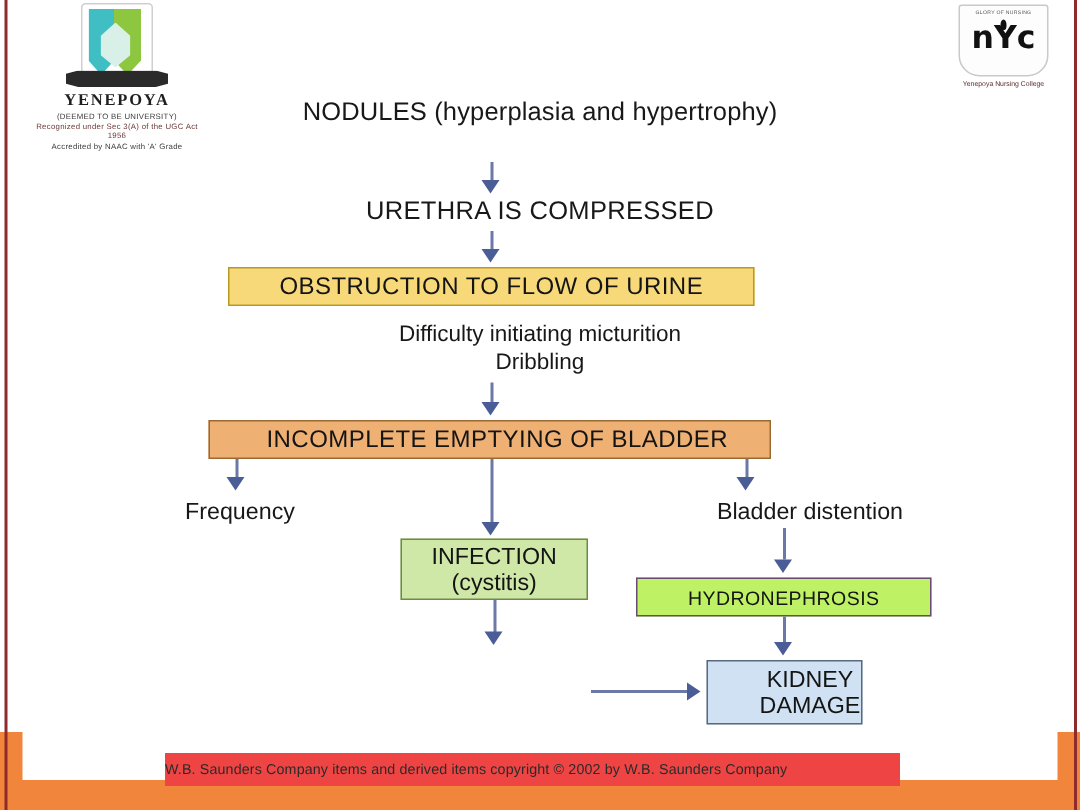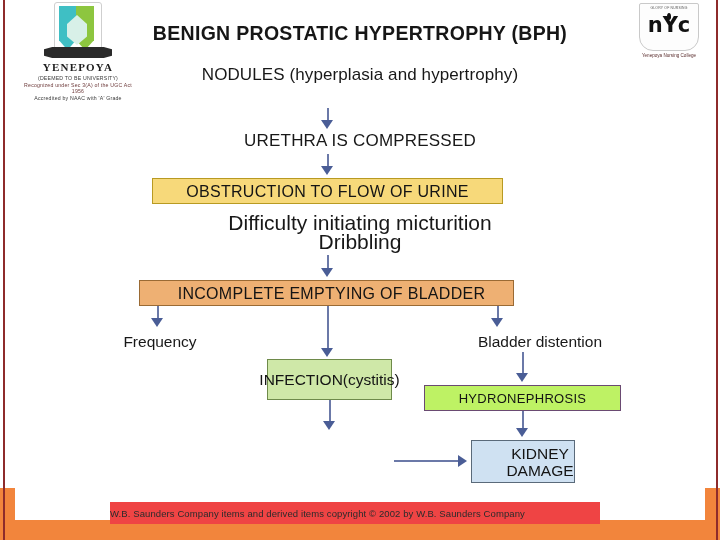--- a/index.html
+++ b/index.html
@@ -82,21 +82,21 @@
     font-size:19.5px;font-weight:bold;color:#161616;letter-spacing:.3px;
   }
   .lead{
     position:absolute;left:0;right:0;top:64px;text-align:center;
     font-size:17px;color:#181818;line-height:21px;letter-spacing:.1px;
   }
   .step-text{
     position:absolute;text-align:center;color:#181818;
   }
   #urethra{left:0;right:0;top:131px;font-size:17px;letter-spacing:.2px;}
-  #symptoms{left:0;right:0;top:213px;font-size:21px;line-height:19px;}
+  #symptoms{left:0;right:0;top:213px;font-size:15px;line-height:19px;}
   #frequency{left:60px;top:333px;width:200px;font-size:15.5px;text-align:center;}
   #bladder-dist{left:420px;top:333px;width:240px;font-size:15.5px;}
   #ascends{left:215px;top:437px;width:250px;font-size:15.5px;line-height:19px;}
 
   
   .box{
     position:absolute;box-sizing:border-box;
     display:flex;align-items:center;justify-content:center;text-align:center;
     color:#141414;line-height:17px;
   }
@@ -106,21 +106,21 @@
     font-size:16px;letter-spacing:.3px;
   }
   #box-incomplete{
     left:139px;top:280px;width:375px;height:26px;
     background:#eeb073;border:1.5px solid #9a6a34;
     font-size:16px;letter-spacing:.3px;padding-left:10px;
   }
   #box-infection{
     left:267px;top:359px;width:125px;height:41px;
     background:#cfe8a8;border:1.5px solid #6e8a4a;
-    font-size:15.5px;flex-direction:row;
+    font-size:15.5px;flex-direction:column;
   }
   #box-hydro{
     left:424px;top:385px;width:197px;height:26px;
     background:#bef264;border:1.5px solid #6a4a72;
     font-size:13px;letter-spacing:.3px;
   }
   #box-kidney{
     left:471px;top:440px;width:104px;height:43px;
     background:#cfe1f2;border:1.5px solid #5a6a7a;
     font-size:15.5px;flex-direction:column;padding-left:34px;
@@ -167,21 +167,20 @@
 
   <div class="logo-right">
     <div class="crest">
       <div class="toptxt">GLORY OF NURSING</div>
       <div class="flame"></div>
       <div class="nyc">nYc</div>
     </div>
     <div class="cname">Yenepoya Nursing College</div>
   </div>
 
-  <div class="slide-title">BENIGN PROSTATIC HYPERTROPHY (BPH)</div>
 
   <div class="lead">
     <div>NODULES (hyperplasia and hypertrophy)</div>
   </div>
 
   <div class="conn vline" style="left:327px;top:108px;height:15px;"></div>
   <div class="arrowhead" style="left:321px;top:120px;"></div>
 
   <div class="step-text" id="urethra">URETHRA IS COMPRESSED</div>
 

